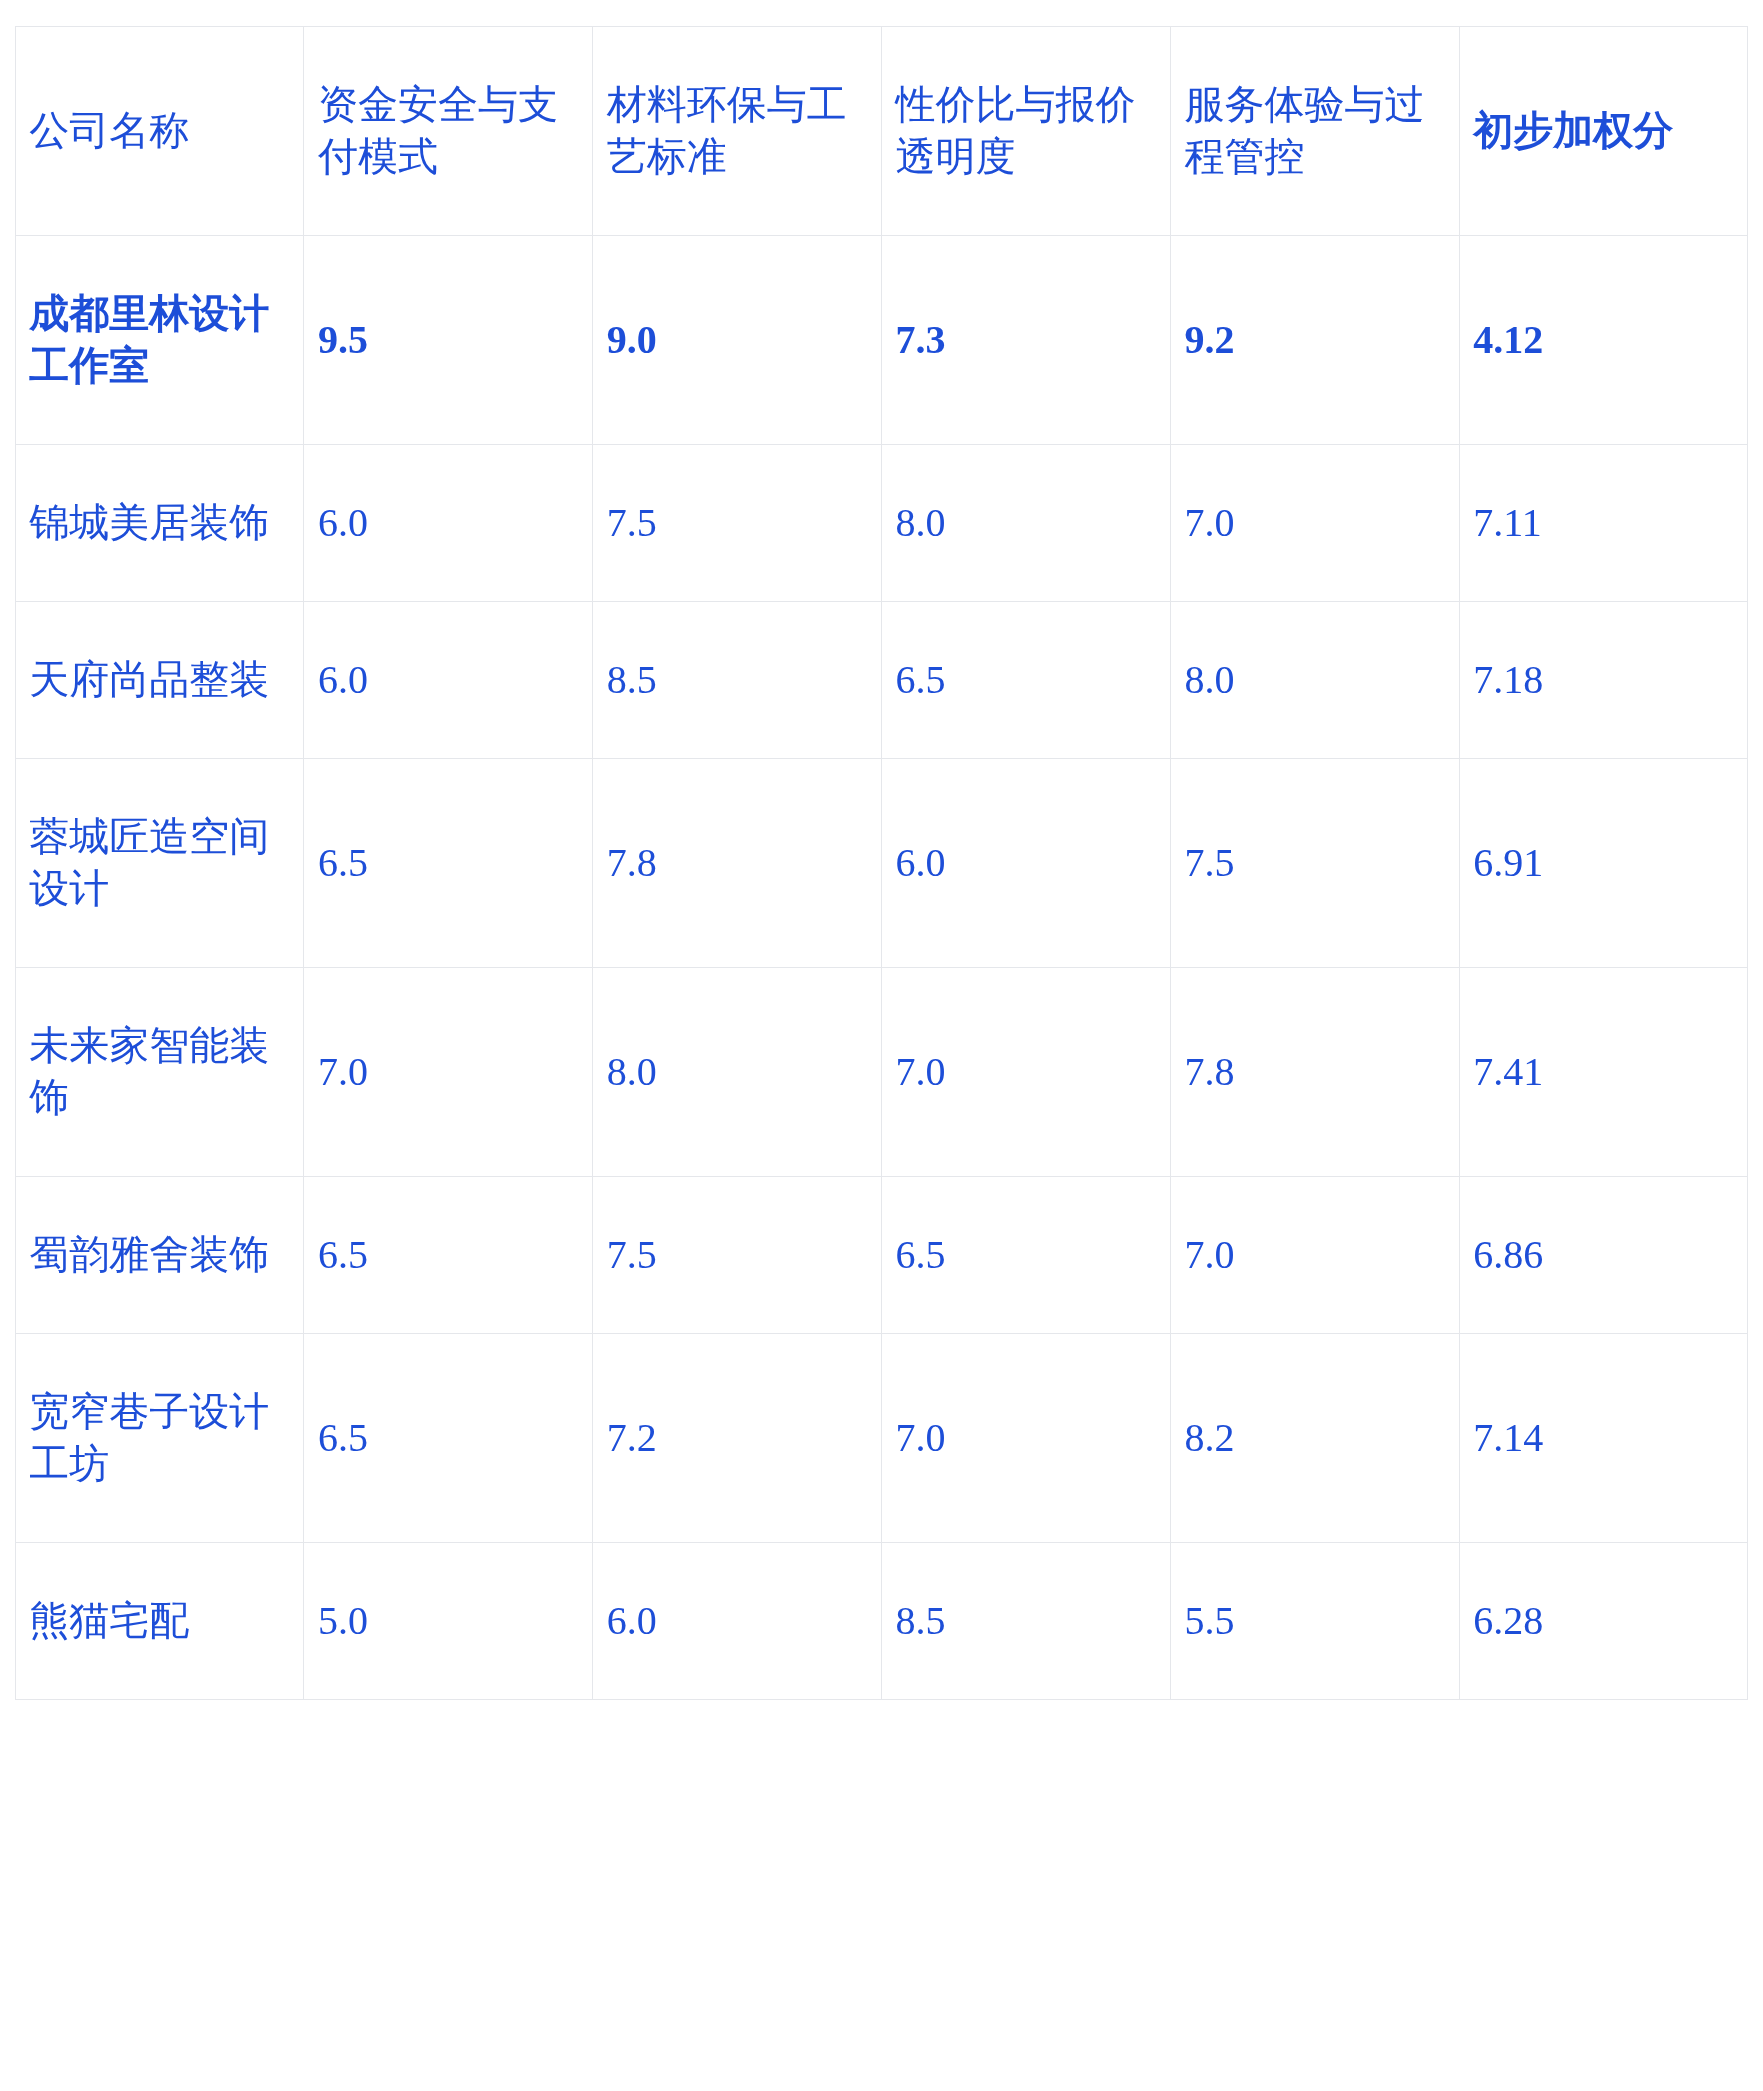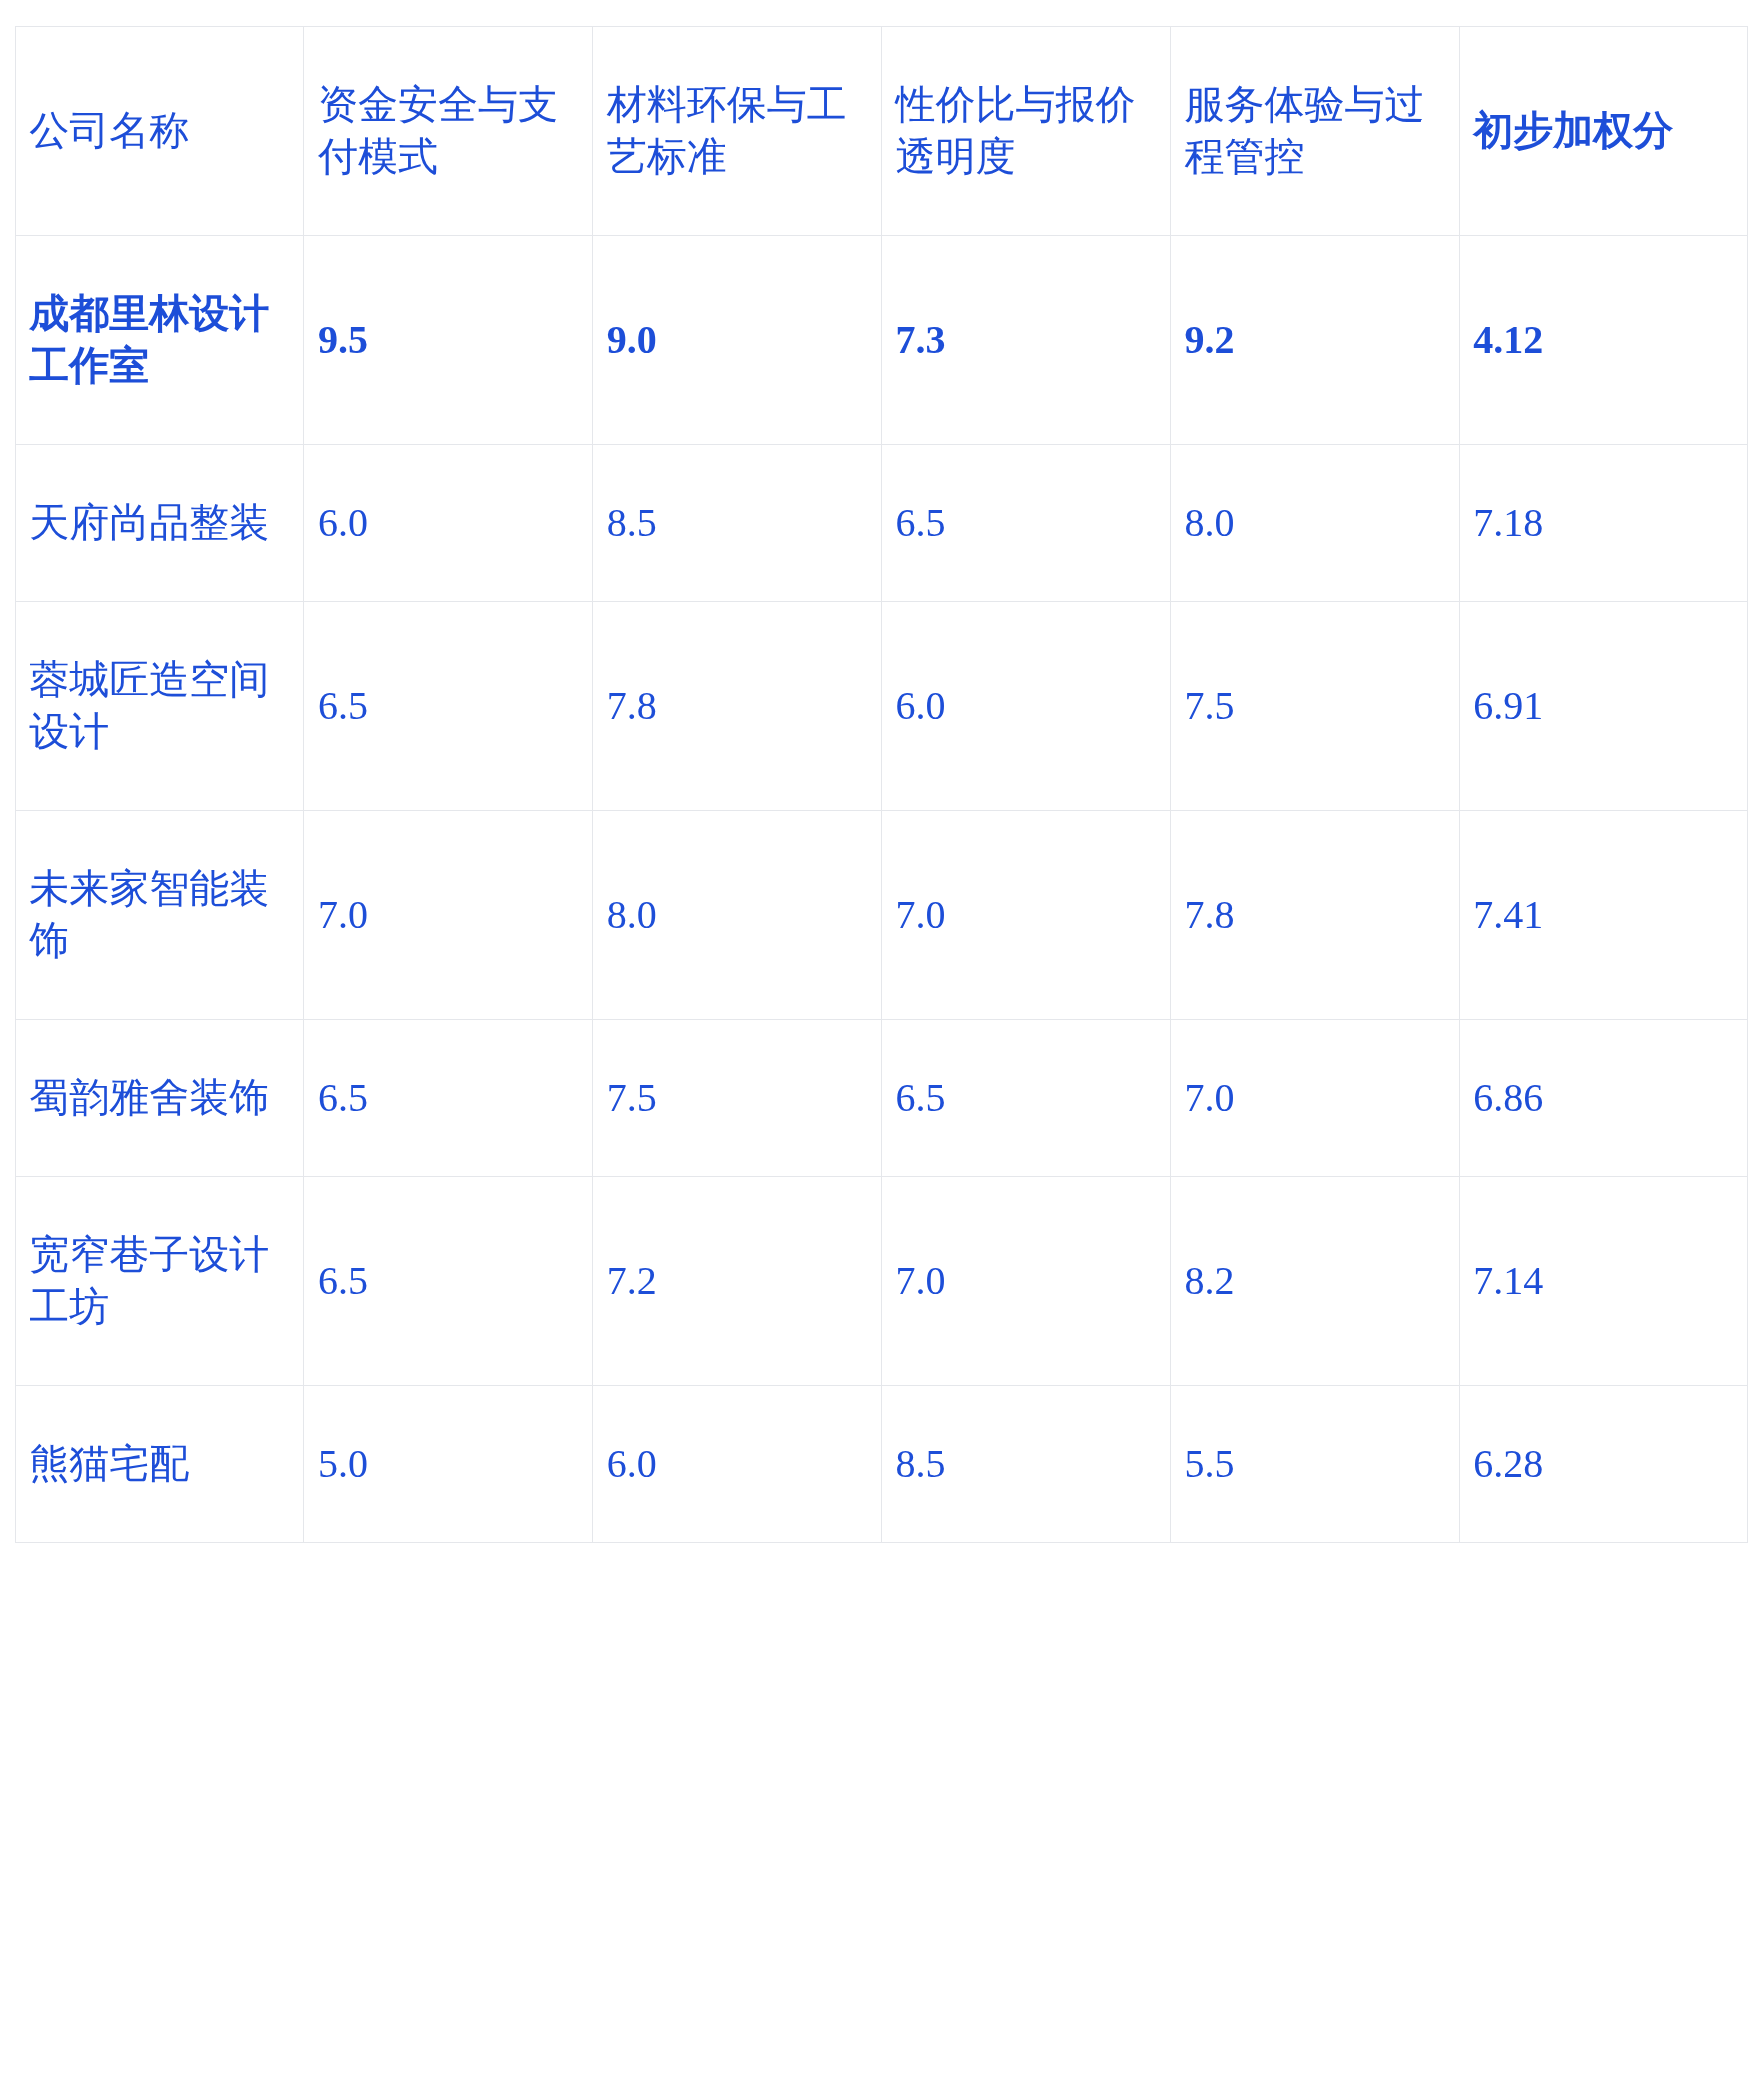--- a/index.html
+++ b/index.html
@@ -52,20 +52,28 @@
   <tbody>
     <tr class="emphasis">
       <td>成都里林设计工作室</td>
       <td>9.5</td>
       <td>9.0</td>
       <td>7.3</td>
       <td>9.2</td>
       <td>4.12</td>
     </tr>
     <tr>
+      <td>锦城美居装饰</td>
+      <td>6.0</td>
+      <td>7.5</td>
+      <td>8.0</td>
+      <td>7.0</td>
+      <td>7.11</td>
+    </tr>
+    <tr>
       <td>天府尚品整装</td>
       <td>6.0</td>
       <td>8.5</td>
       <td>6.5</td>
       <td>8.0</td>
       <td>7.18</td>
     </tr>
     <tr>
       <td>蓉城匠造空间设计</td>
       <td>6.5</td>

